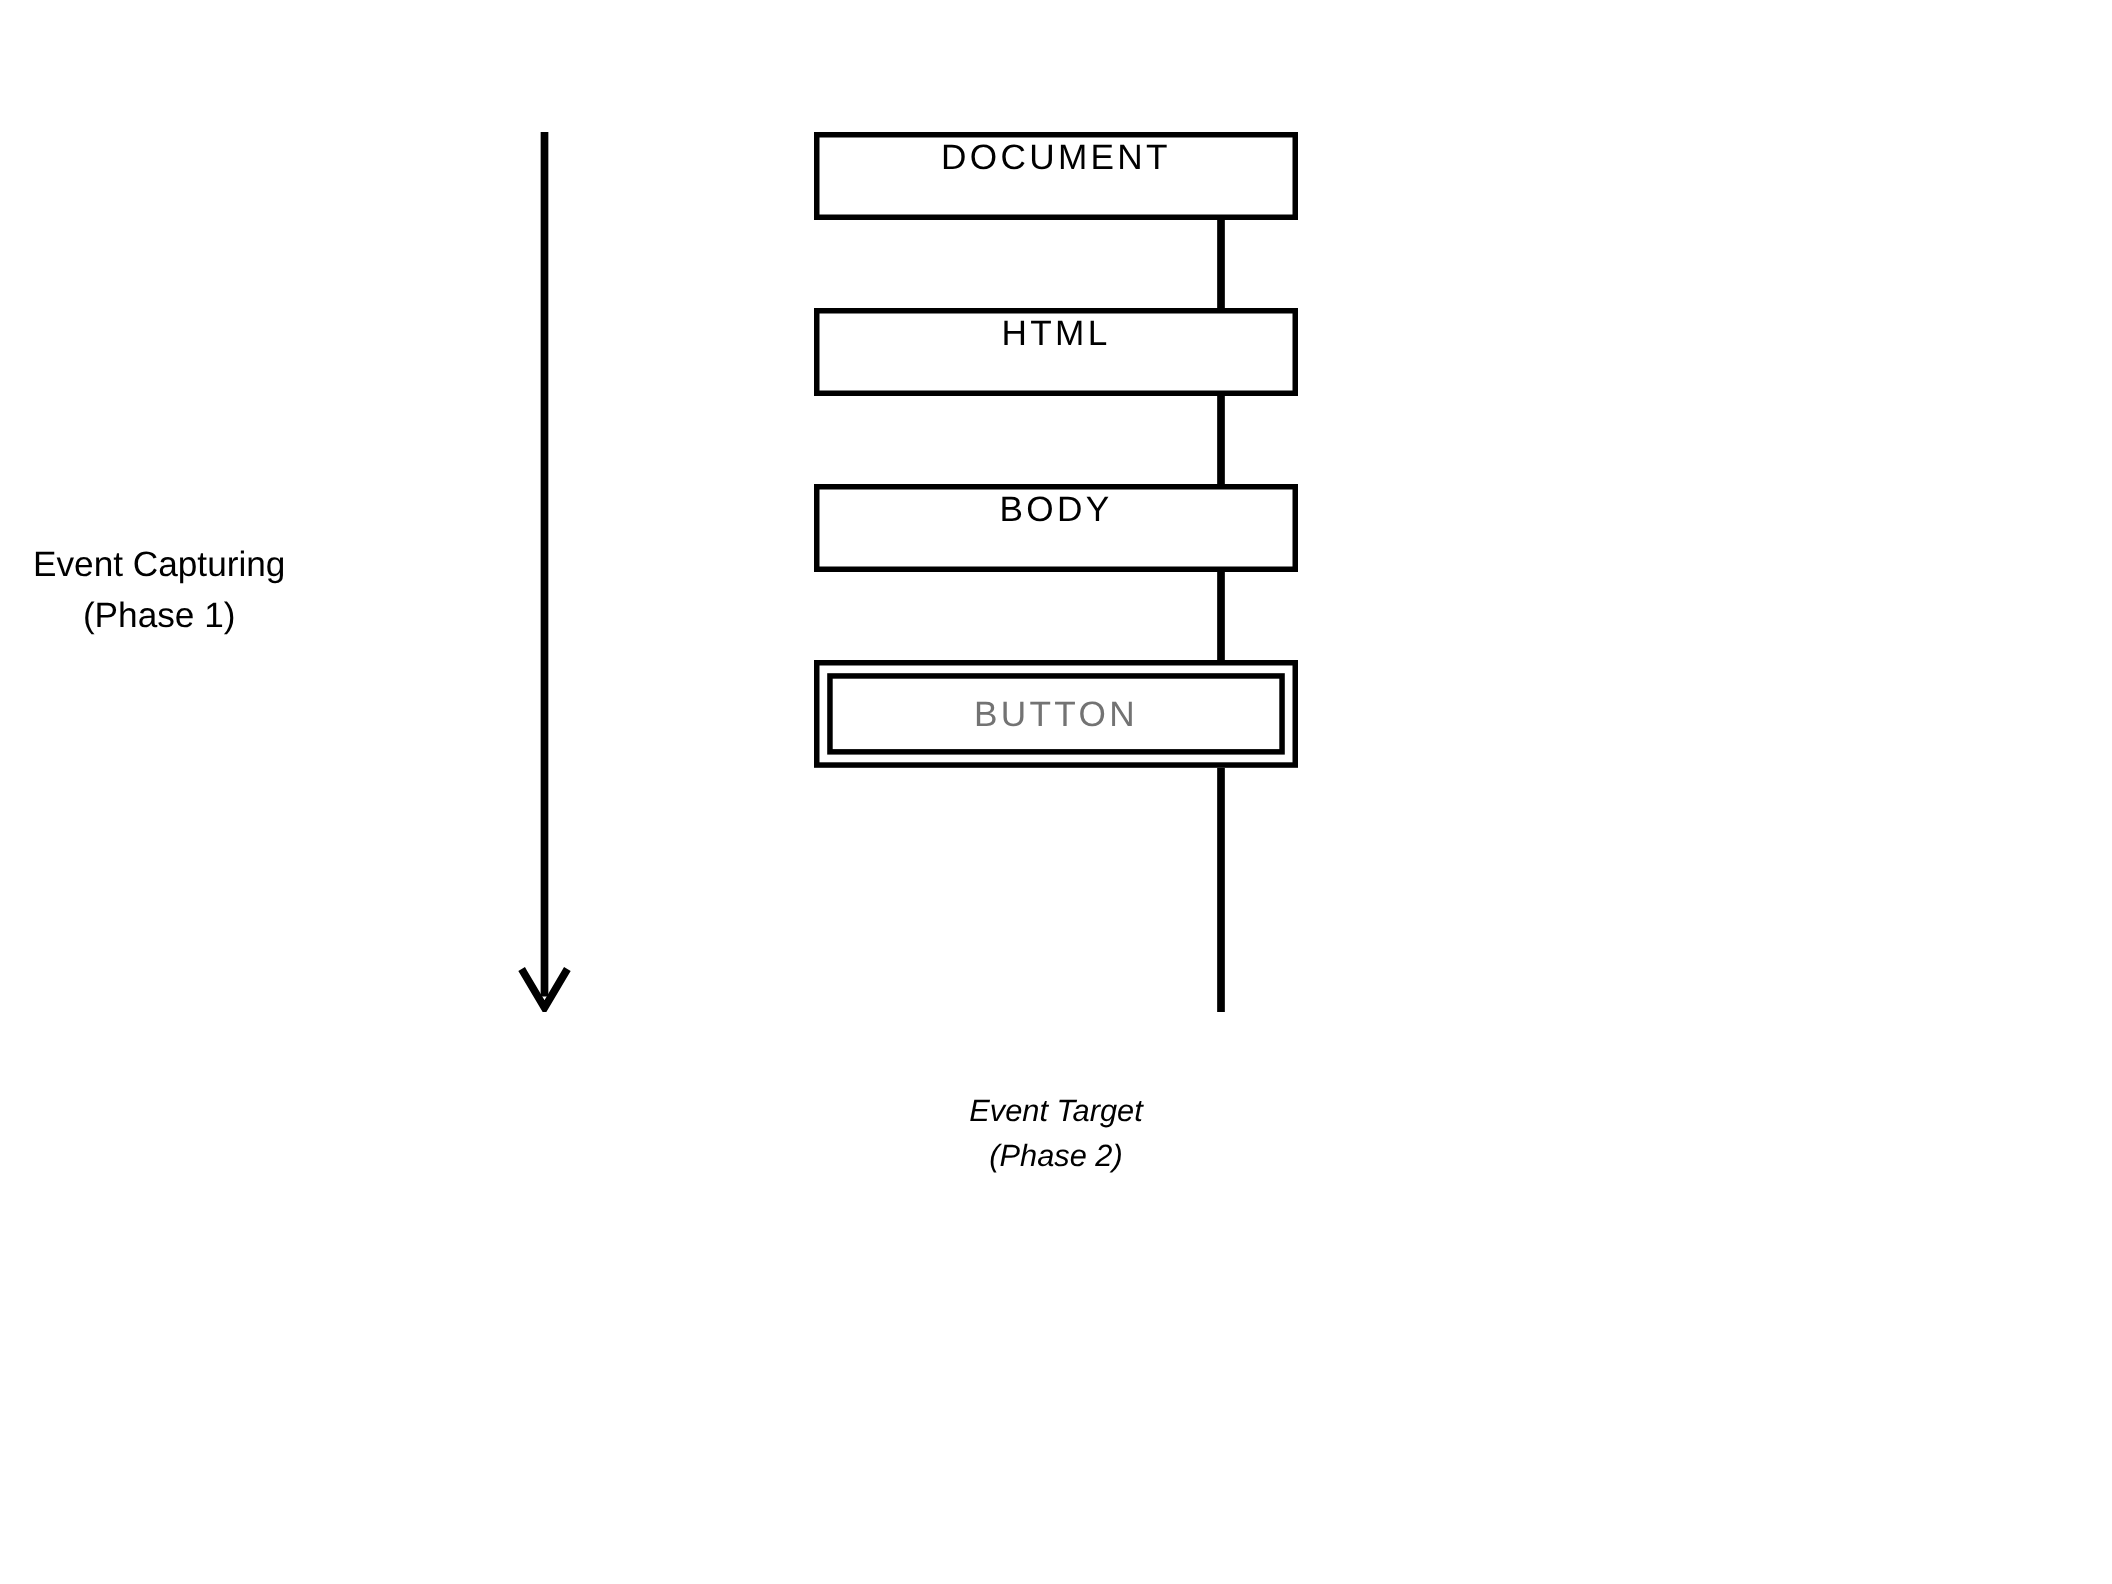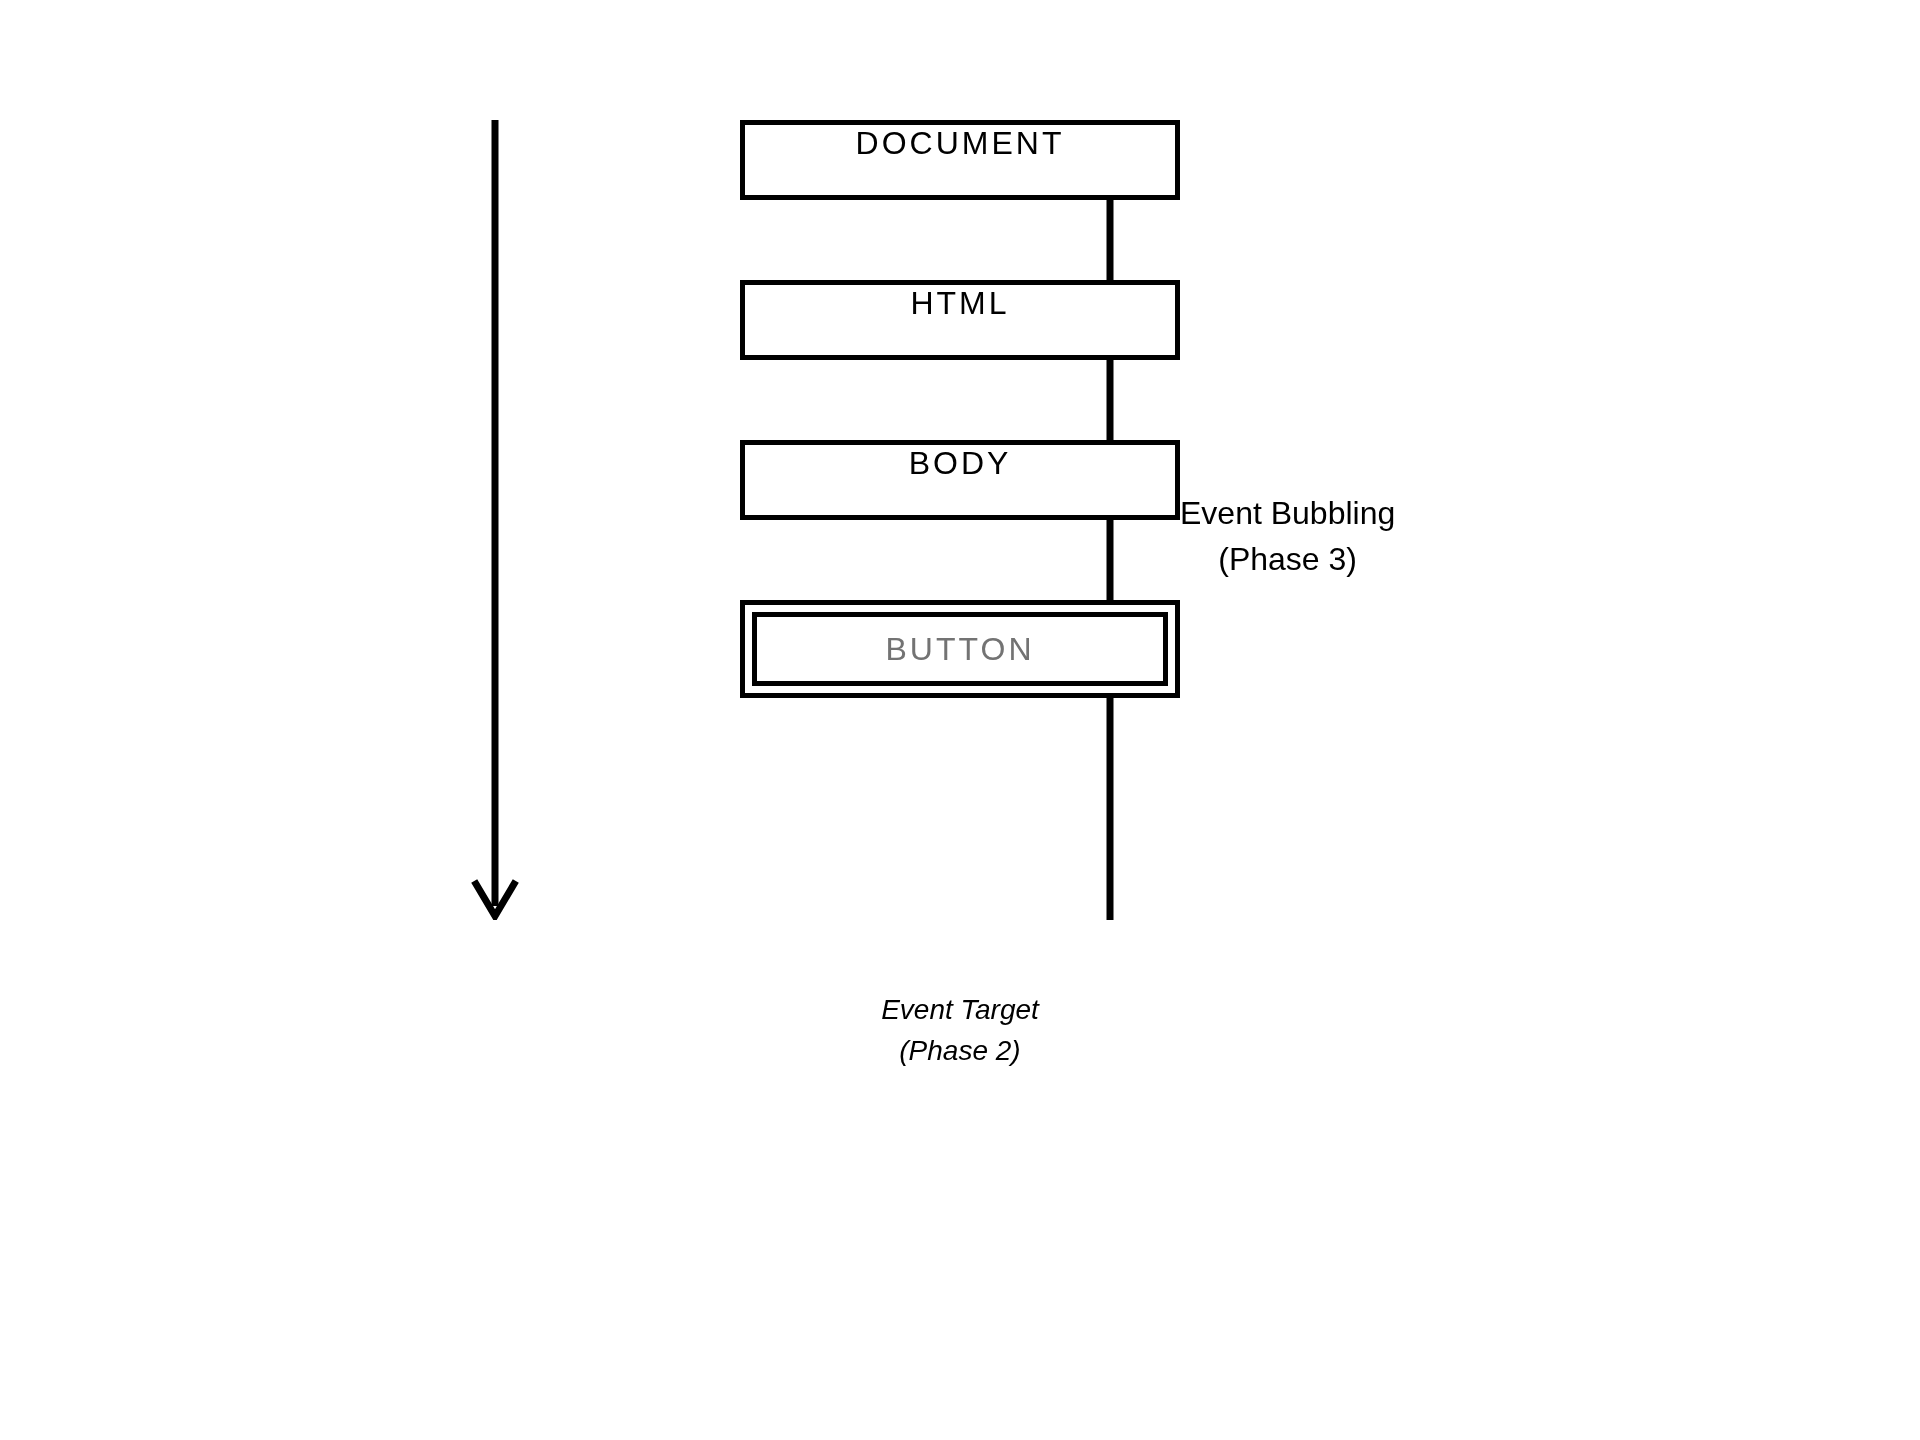--- a/index.html
+++ b/index.html
@@ -129,24 +129,24 @@
     <div class="box">
       <span>BODY</span>
     </div>
     <div class="box-target-wrapper">
       <div class="box-target-inner">
         <span>BUTTON</span>
       </div>
     </div>
   </div>
 
+  <div class="label-left">
+    <span>Event Capturing</span><br>
+    <span>(Phase 1)</span>
+  </div>
 
-  <div class="label-right">
-    <span>Event Bubbling</span><br>
-    <span>(Phase 3)</span>
-  </div>
 
   <div class="label-bottom">
     <span>Event Target</span><br>
     <span>(Phase 2)</span>
   </div>
 
 </div>
 
 </body></html>

